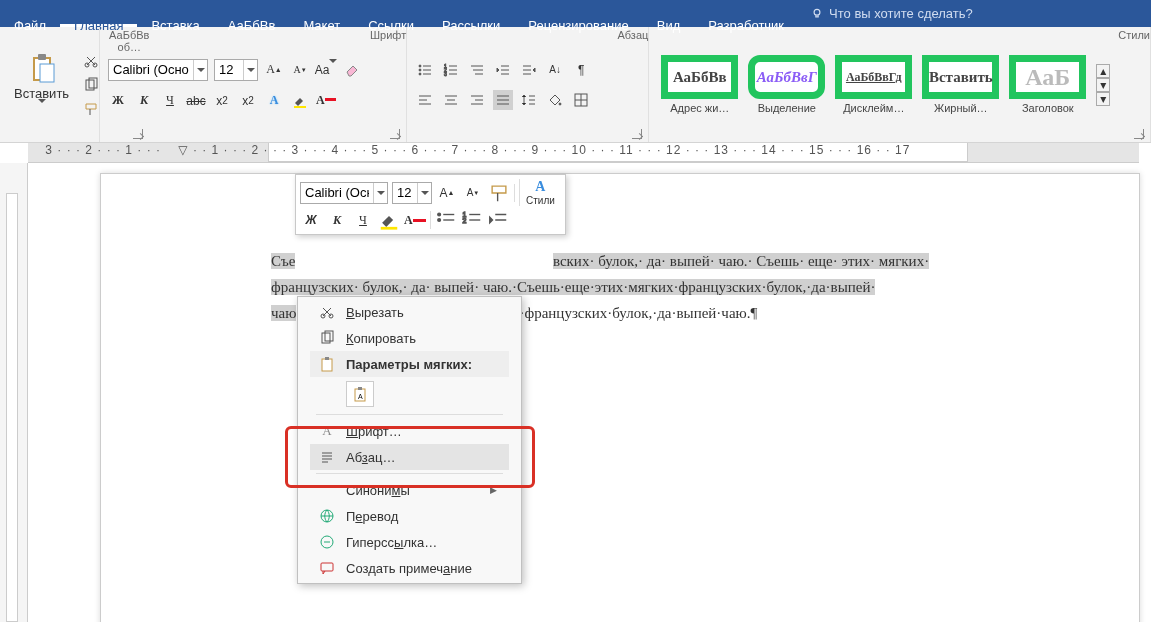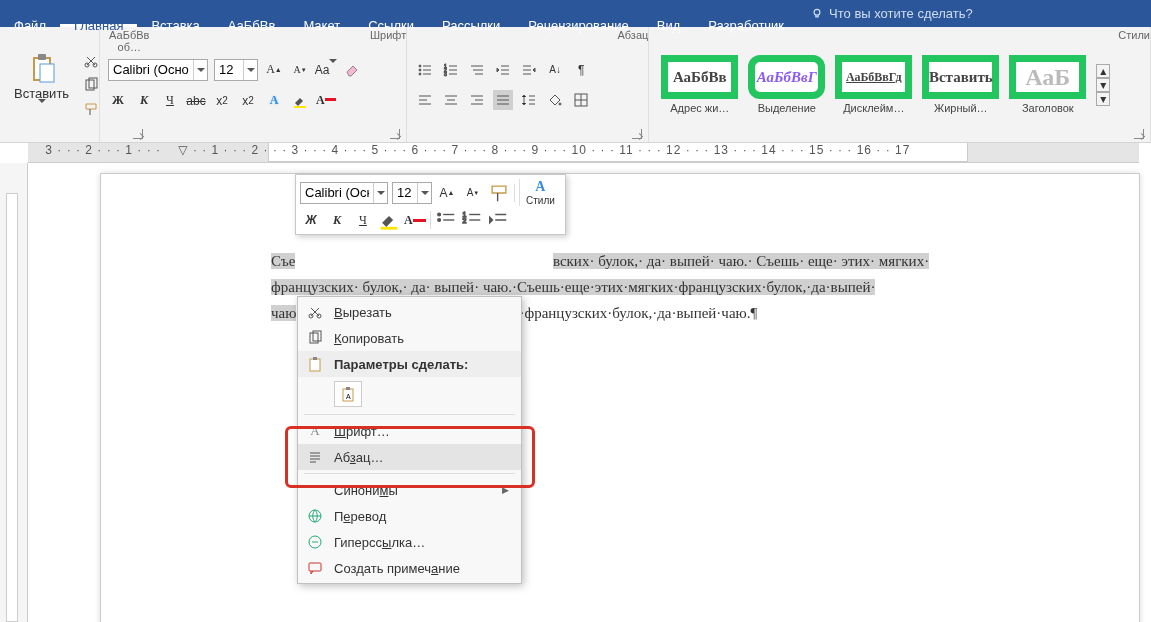--- a/index.html
+++ b/index.html
@@ -60,21 +60,21 @@
 .mini-toolbar { position: absolute; top: 0; left: 194px; background: #fff; border: 1px solid #c8c8c8; box-shadow: 2px 2px 6px rgba(0,0,0,0.2); padding: 4px; display: flex; flex-direction: column; gap: 4px; z-index: 5; }
 .mini-toolbar .row { gap: 4px; }
 .mini-btn { width: 22px; height: 20px; display: flex; align-items: center; justify-content: center; cursor: pointer; }
 .mini-btn.b { font-weight: bold; font-style: italic; }
 .mini-btn.i { font-style: italic; font-family: "Times New Roman"; font-weight: bold; }
 .mini-btn.u { text-decoration: underline; font-family: "Times New Roman"; }
 .mini-sep { width: 1px; height: 18px; background: #ddd; }
 .mini-styles { display: flex; flex-direction: column; align-items: center; font-size: 10px; padding: 0 6px; cursor: pointer; border-left: 1px solid #ddd; }
 
 
-.context-menu { position: absolute; top: 122px; left: 196px; width: 225px; background: #f8f8f8; border: 1px solid #c0c0c0; box-shadow: 2px 2px 8px rgba(0,0,0,0.25); z-index: 6; padding: 2px 0; }
+.context-menu { position: absolute; top: 122px; left: 196px; width: 225px; background: #f8f8f8; border: 1px solid #c0c0c0; box-shadow: 2px 2px 8px rgba(0,0,0,0.25); z-index: 6; padding: 2px 12px; }
 .cm-item { display: flex; align-items: center; height: 26px; padding: 0 12px 0 8px; gap: 10px; cursor: pointer; font-size: 13px; }
 .cm-item:hover, .cm-item.hover { background: #e4e4e4; }
 .cm-item .ico { width: 18px; display: flex; justify-content: center; }
 .cm-item .ico svg { width: 16px; height: 16px; }
 .cm-item .arrow { margin-left: auto; font-size: 9px; color: #666; }
 .cm-header { font-weight: bold; background: #eee; }
 .cm-sep { height: 1px; background: #ddd; margin: 3px 6px; }
 .cm-paste-opts { padding: 4px 0 4px 36px; }
 .cm-paste-opts .opt { width: 28px; height: 26px; border: 1px solid #ccc; display: inline-flex; align-items: center; justify-content: center; cursor: pointer; background: #fff; }
 
@@ -413,21 +413,21 @@
           </span>
         <span><u class="acc">К</u>опировать</span>
       </div>
       <div class="cm-item cm-header">
         <span class="ico">
             <svg viewBox="0 0 16 16">
               <rect x="3" y="3" width="10" height="12" fill="#fff" stroke="#c59a4a"></rect>
               <rect x="6" y="1" width="4" height="3" fill="#888"></rect>
             </svg>
           </span>
-        <span>Параметры сделать:</span>
+        <span>Параметры мягких:</span>
       </div>
       <div class="cm-paste-opts">
         <span class="opt">
             <svg viewBox="0 0 16 16" width="16" height="16">
               <rect x="3" y="3" width="10" height="12" fill="#fff" stroke="#c59a4a"></rect>
               <rect x="6" y="1" width="4" height="3" fill="#888"></rect>
               <text x="6" y="13" font-size="7">A</text>
             </svg>
           </span>
       </div>

